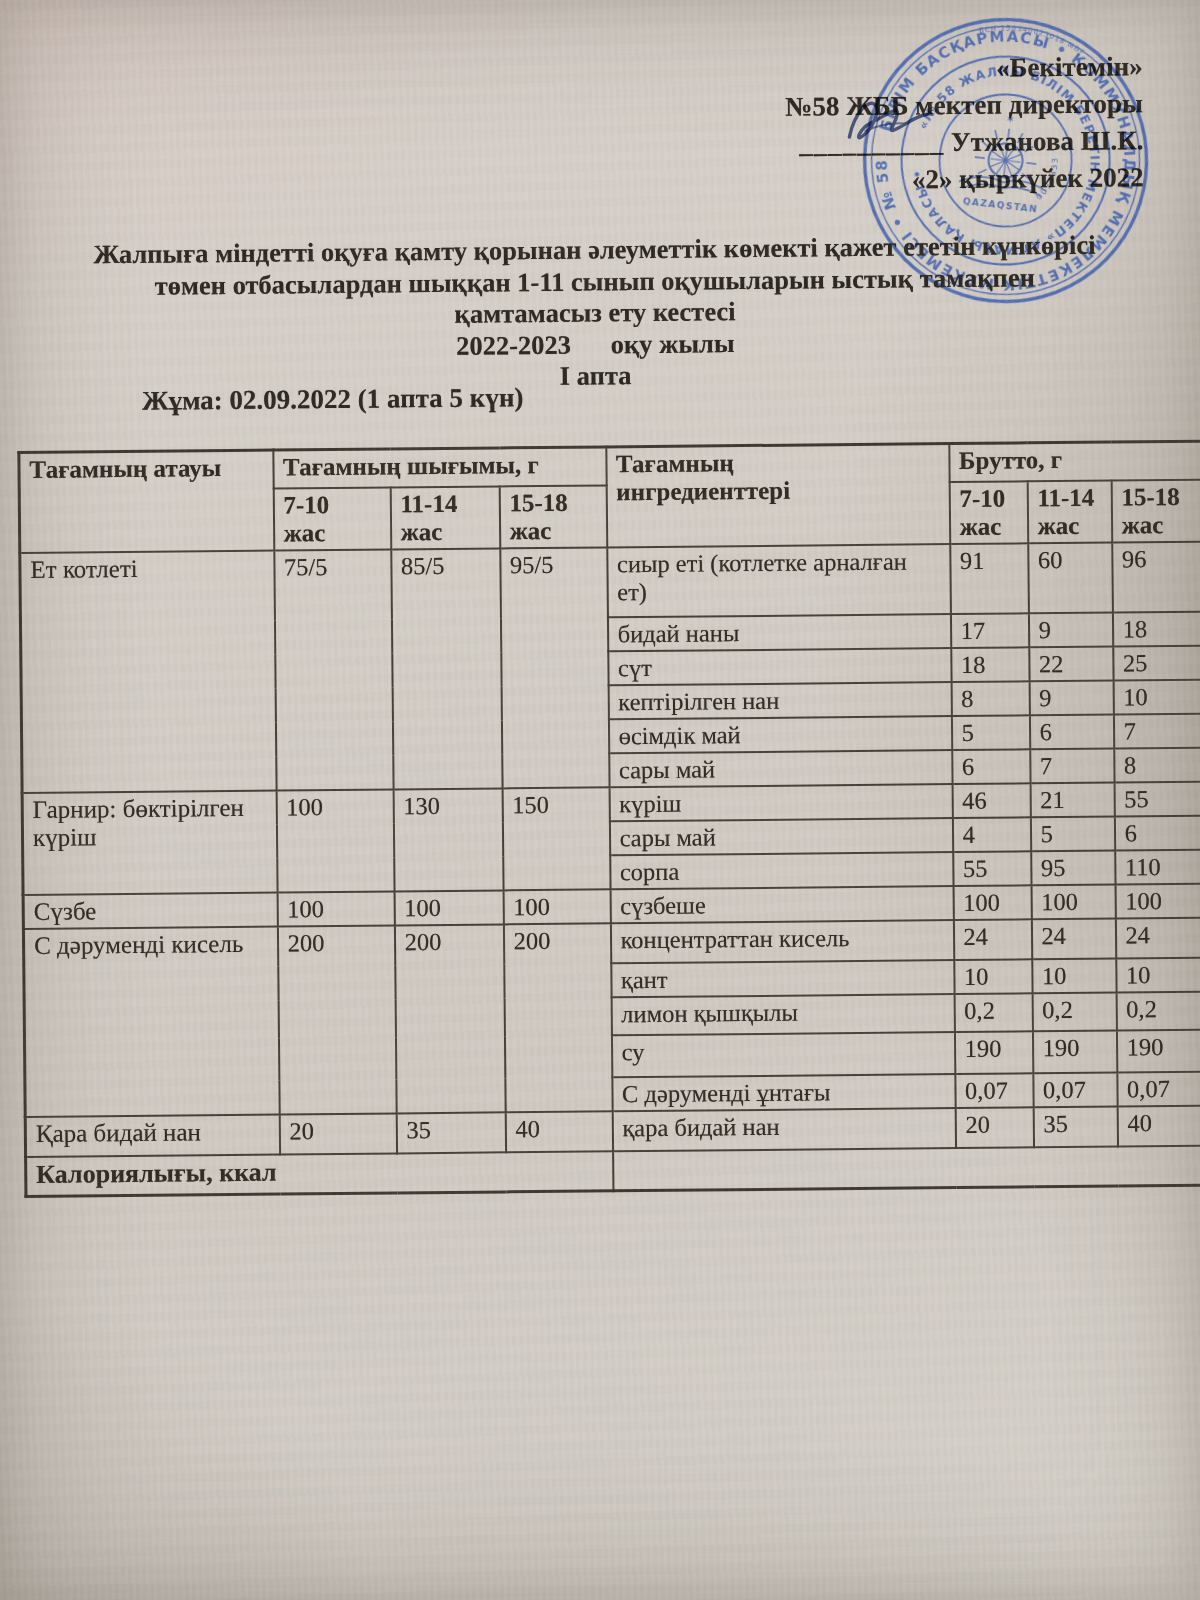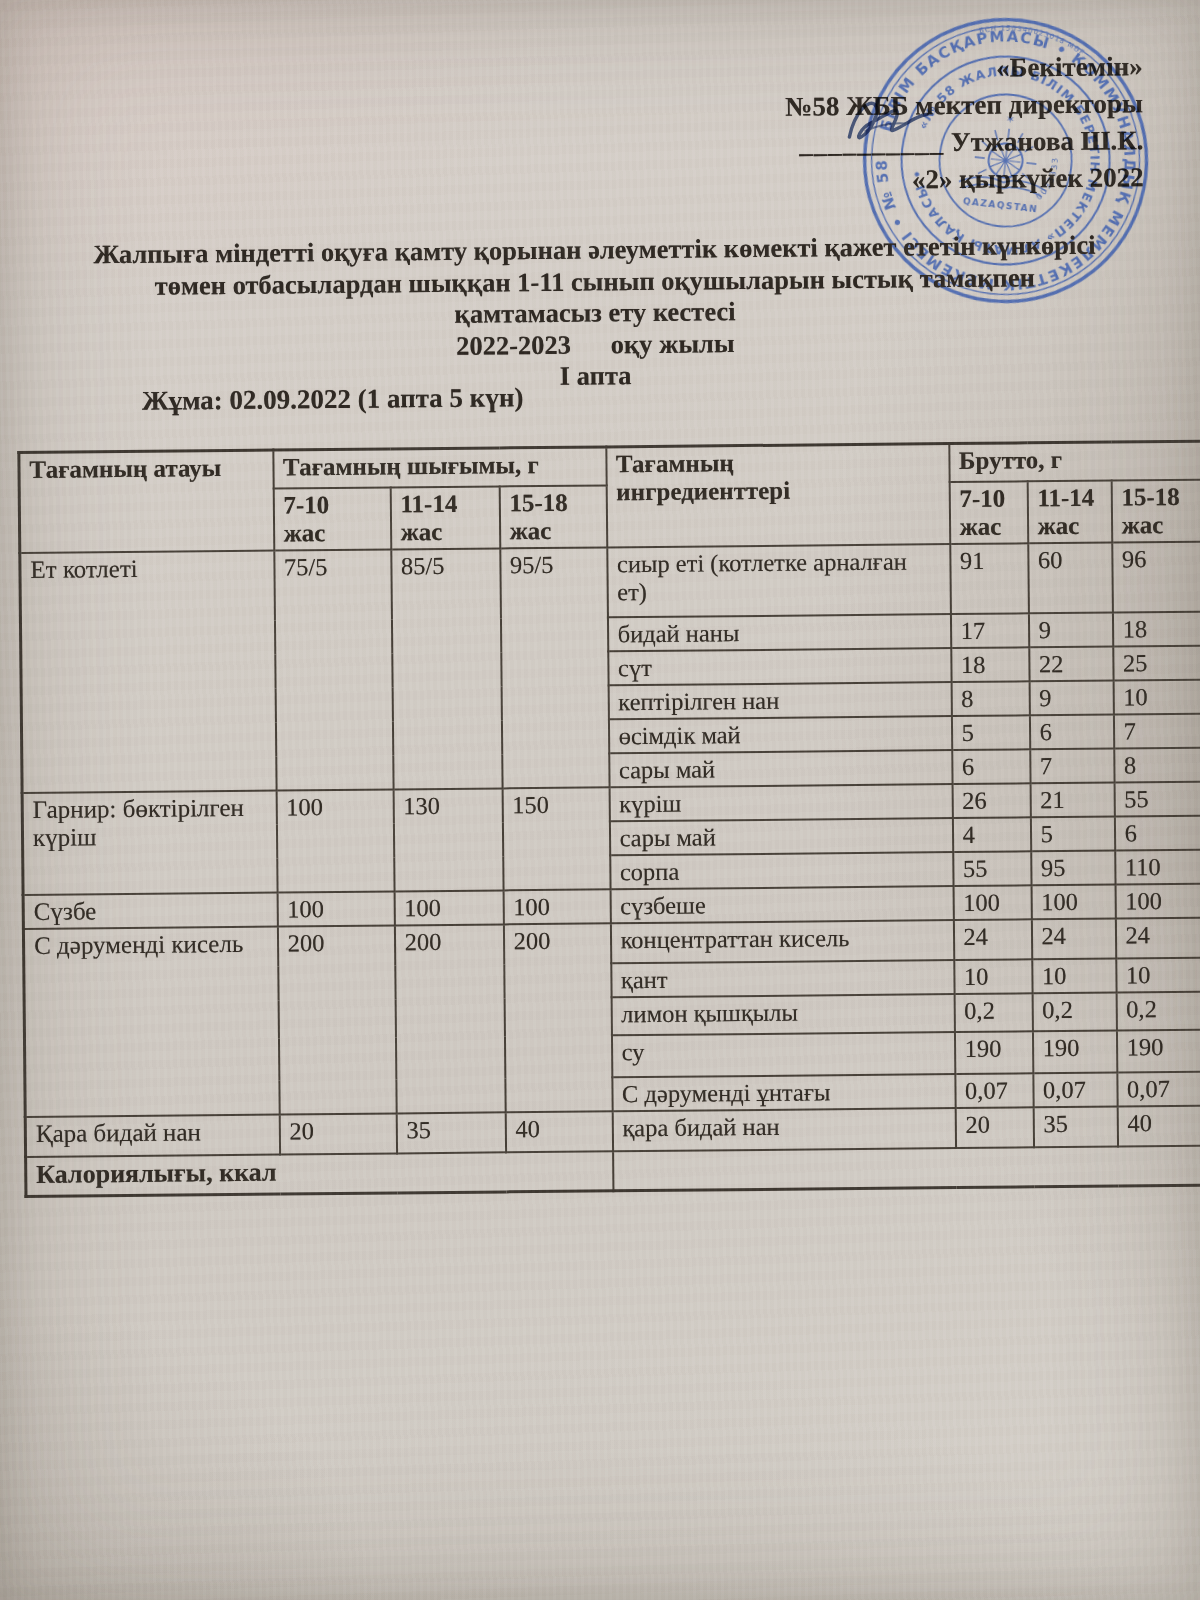--- a/index.html
+++ b/index.html
@@ -222,21 +222,21 @@
               <td class="c-num">6</td>
               <td class="c-num">7</td>
               <td class="c-num">8</td>
             </tr>
             <tr style="height: 30px;">
               <td class="c-dish" rowspan="3">Гарнир: бөктірілген күріш</td>
               <td class="c-num" rowspan="3">100</td>
               <td class="c-num" rowspan="3">130</td>
               <td class="c-num" rowspan="3">150</td>
               <td class="c-ing">күріш</td>
-              <td class="c-num">26</td>
+              <td class="c-num">46</td>
               <td class="c-num">21</td>
               <td class="c-num">55</td>
             </tr>
             <tr style="height: 30px;">
               <td class="c-ing">сары май</td>
               <td class="c-num">4</td>
               <td class="c-num">5</td>
               <td class="c-num">6</td>
             </tr>
             <tr style="height: 32px;">

